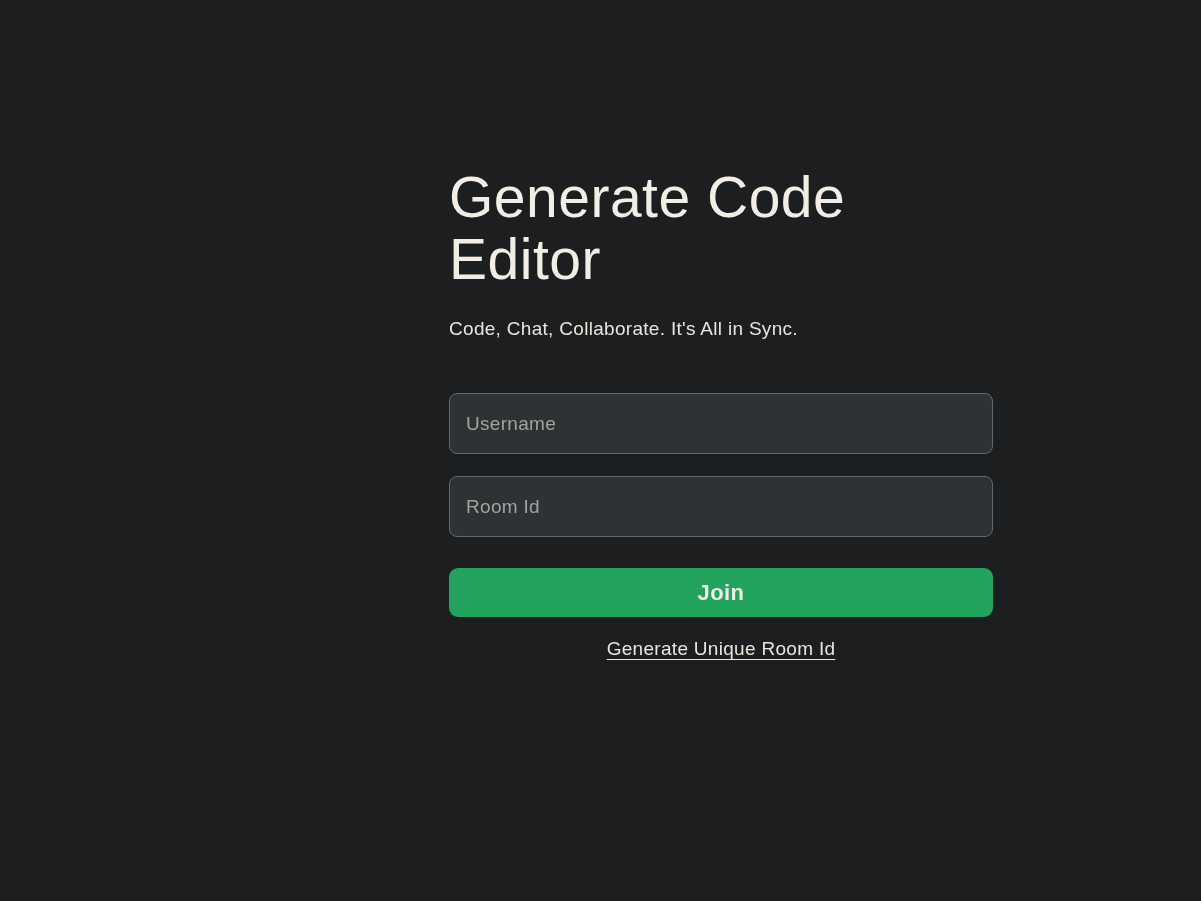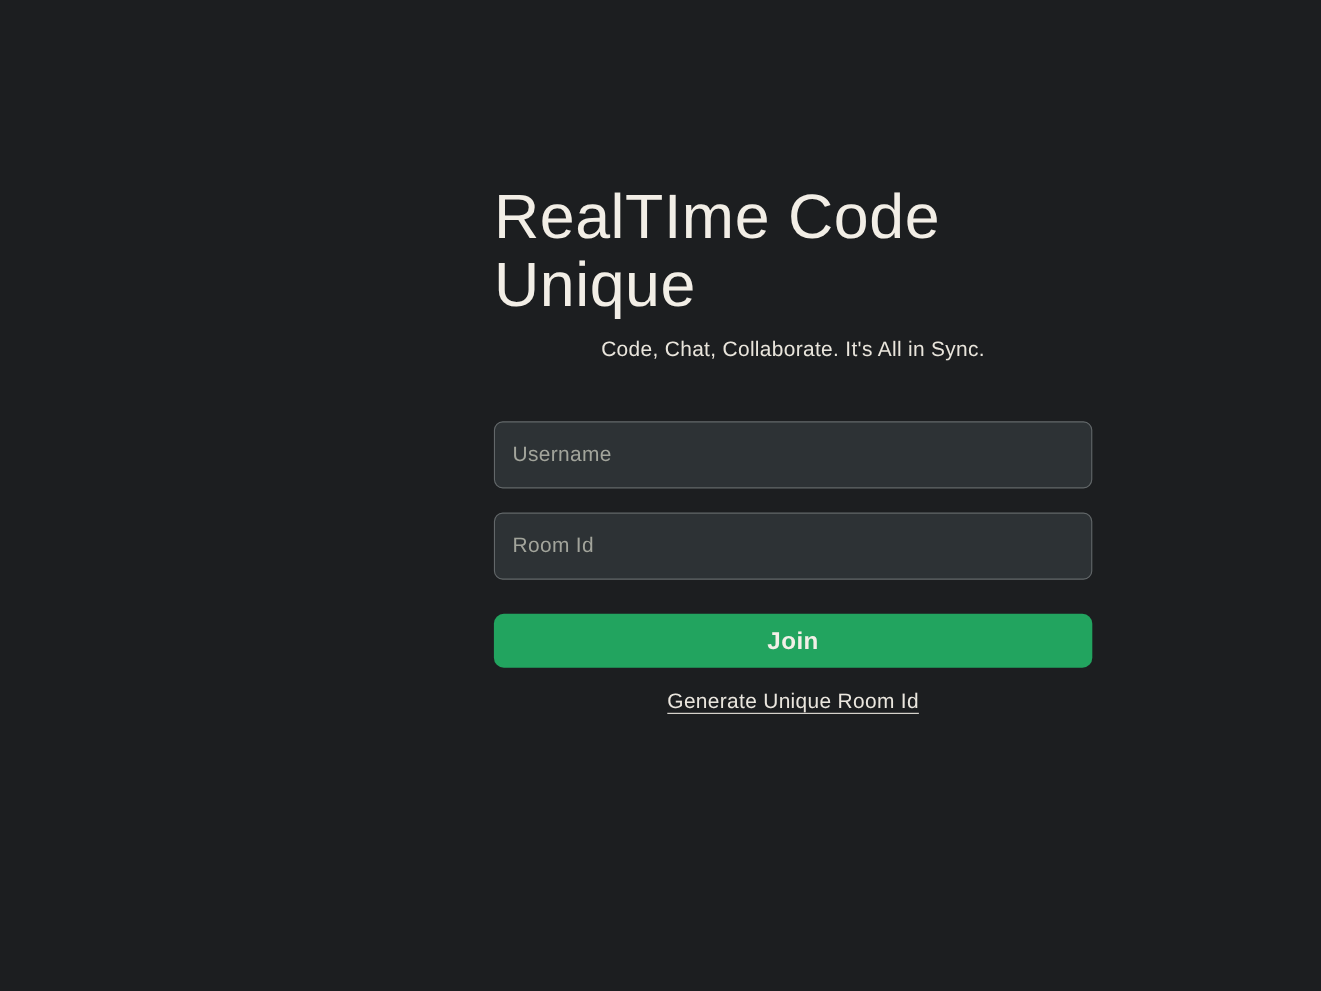--- a/index.html
+++ b/index.html
@@ -17,22 +17,21 @@
     width: 544px;
   }
   .app-title {
     color: #f2eee6;
     font-size: 57px;
     font-weight: 500;
     line-height: 1.09;
     letter-spacing: 0.5px;
   }
   .app-subtitle {
-    margin-top: 18px;
-    text-align: center;
+    margin-top: 28px;
     color: #e9e5dc;
     font-size: 19px;
     font-weight: 500;
     letter-spacing: 0.3px;
   }
   .join-form {
     margin-top: 53px;
     display: flex;
     flex-direction: column;
   }
@@ -80,21 +79,21 @@
     text-decoration: underline;
     text-underline-offset: 4px;
     cursor: pointer;
   }
 </style>
 </head>
 <body>
 
 <div class="join-panel">
 
-  <h1 class="app-title">RealTIme Code Unique</h1>
+  <h1 class="app-title">Generate Code Editor</h1>
 
   <p class="app-subtitle">Code, Chat, Collaborate. It's All in Sync.</p>
 
   <div class="join-form">
 
     <input type="text" class="text-input" placeholder="Username" style="">
 
     <input type="text" class="text-input" placeholder="Room Id" style="">
 
     <button class="join-button">Join</button>

